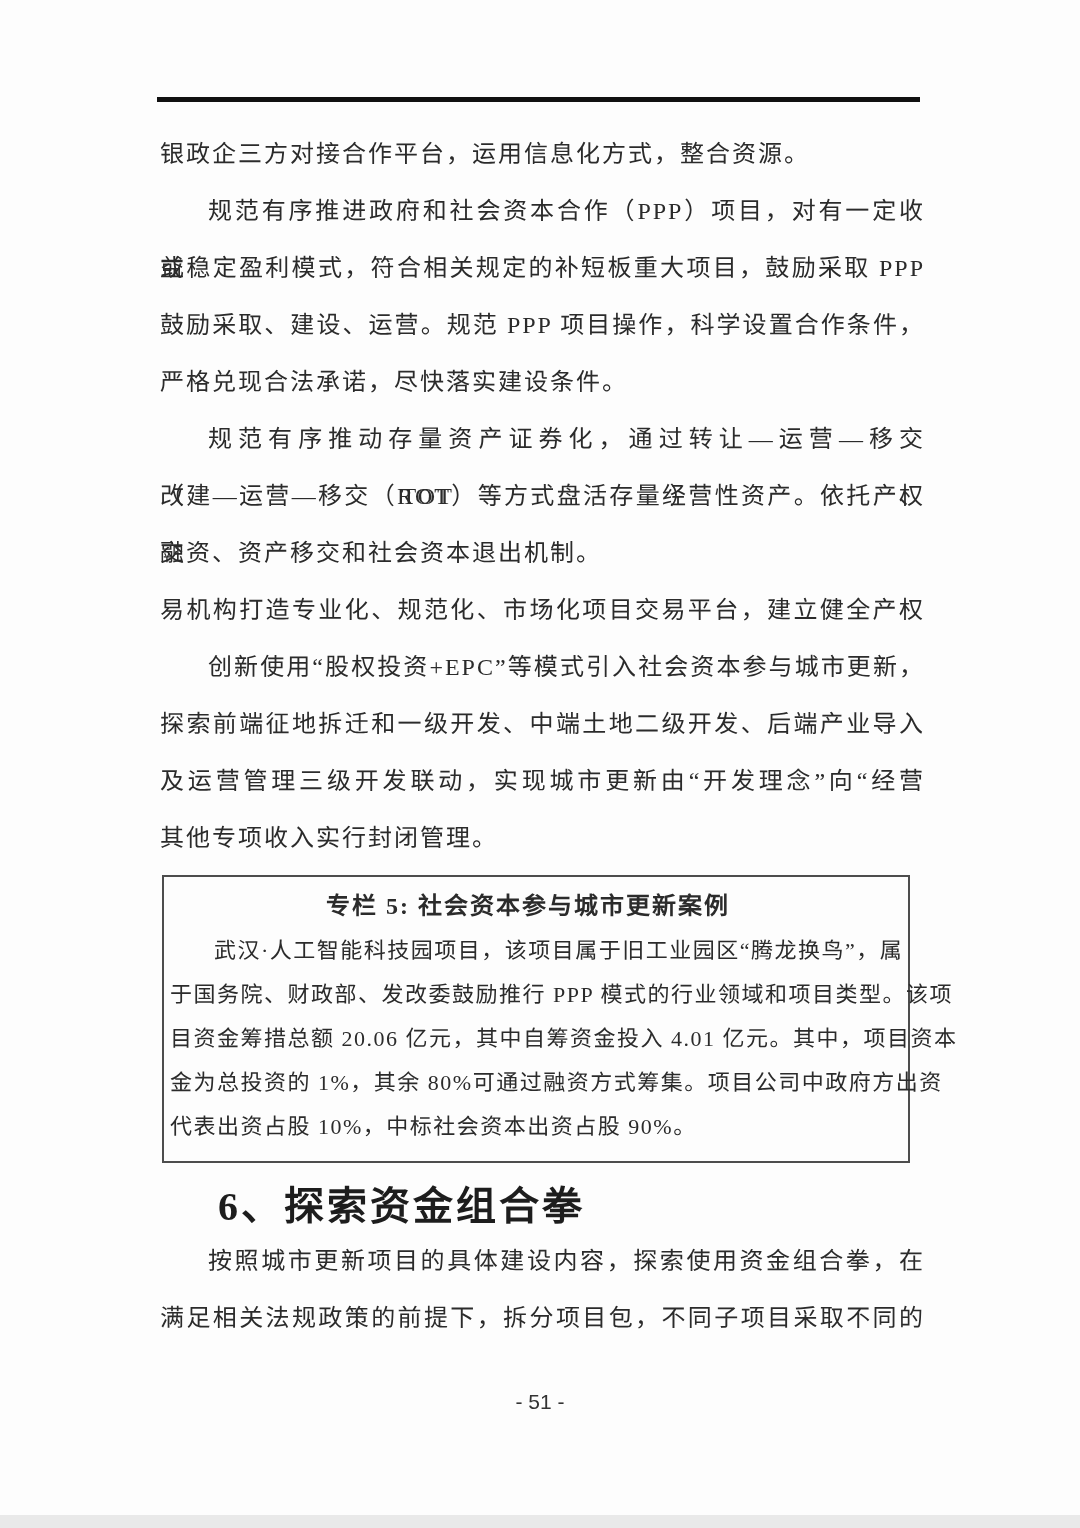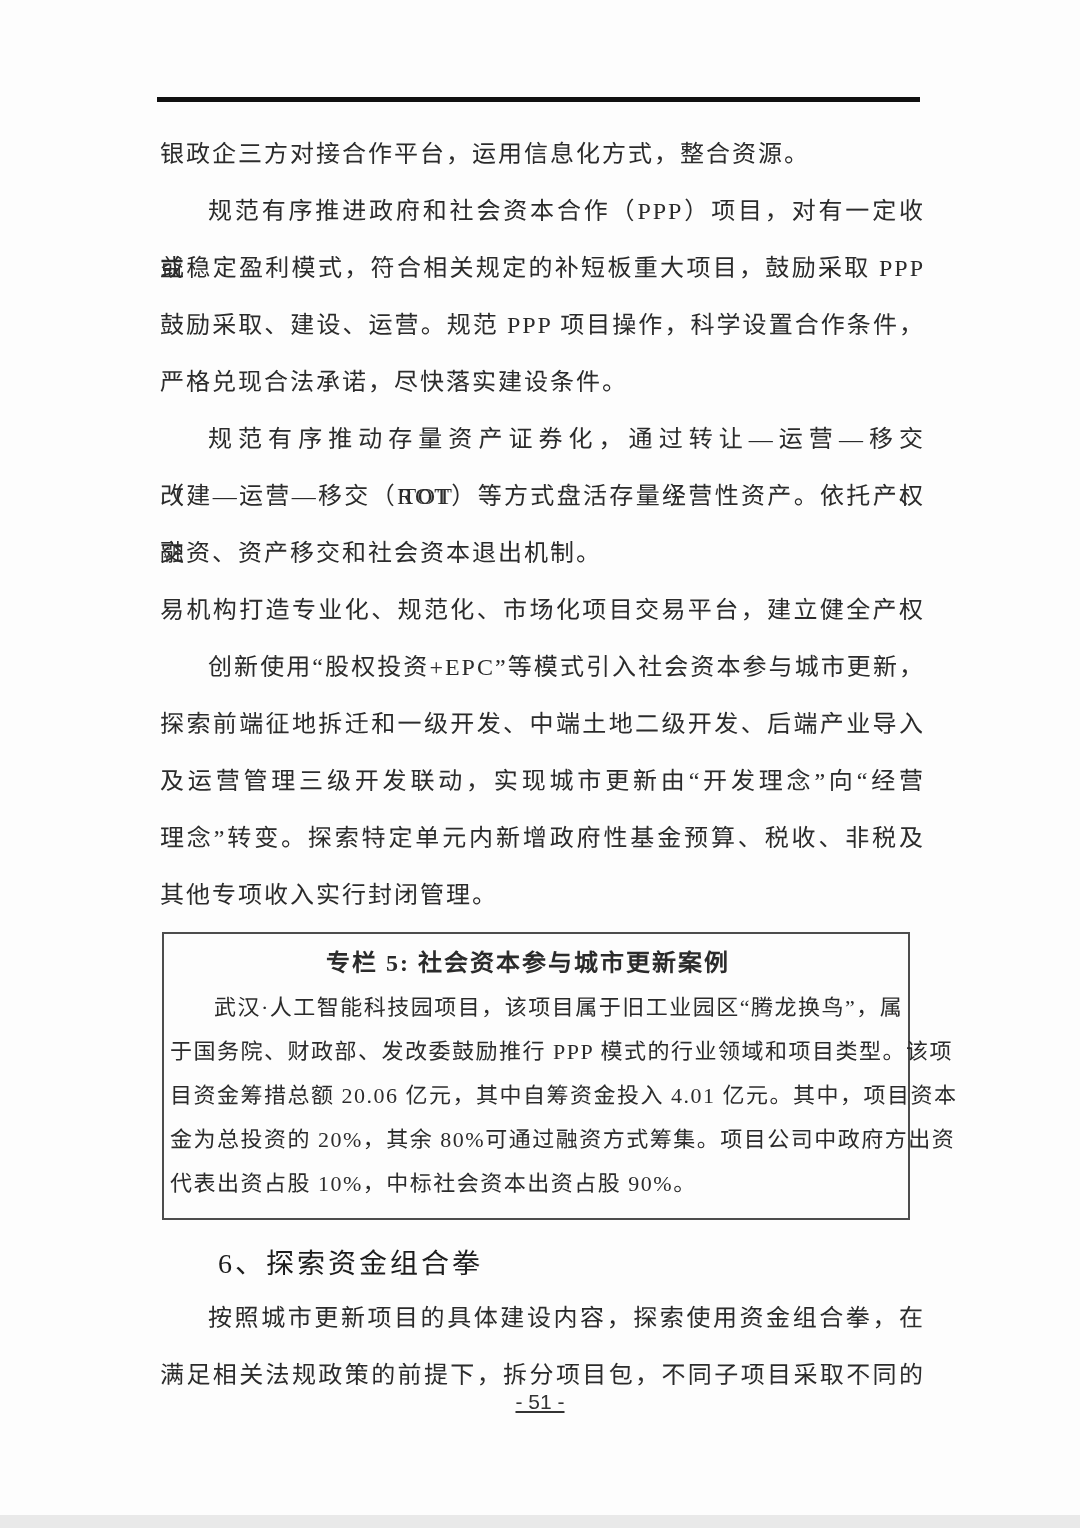--- a/index.html
+++ b/index.html
@@ -64,36 +64,35 @@
     font-size: 22px;
     letter-spacing: 1.5px;
     line-height: 44px;
     height: 44px;
     white-space: nowrap;
     font-family: Liberation Serif, serif;
   }
   .heading {
     margin: 22px 0 4px 0;
     padding-left: 58px;
-    font-size: 28px;
-    font-weight: 400;
+    font-size: 40px;
+    font-weight: 700;
     letter-spacing: 3px;
     line-height: 44px;
     color: #1d1d1d;
   }
   .page-number {
     position: absolute;
     left: 0;
     top: 1390px;
     width: 100%;
     text-align: center;
     font-family: "Liberation Sans", "DejaVu Sans", sans-serif;
     font-size: 21px;
     color: #333333;
-    text-decoration: underline;
   }
 </style>
 </head>
 <body>
 
 <div class="page">
 
   <div class="header-rule"></div>
 
   <main class="content">
@@ -103,29 +102,28 @@
     <p class="bl fill">或稳定盈利模式，符合相关规定的补短板重大项目，鼓励采取 PPP</p>
     <p class="bl fill">鼓励采取、建设、运营。规范 PPP 项目操作，科学设置合作条件，</p>
     <p class="bl">严格兑现合法承诺，尽快落实建设条件。</p>
     <p class="bl fill ind">规范有序推动存量资产证券化，通过转让—运营—移交（TOT）、</p>
     <p class="bl fill">改建—运营—移交（ROT）等方式盘活存量经营性资产。依托产权交</p>
     <p class="bl">融资、资产移交和社会资本退出机制。</p>
     <p class="bl fill">易机构打造专业化、规范化、市场化项目交易平台，建立健全产权</p>
     <p class="bl fill ind">创新使用“股权投资+EPC”等模式引入社会资本参与城市更新，</p>
     <p class="bl fill">探索前端征地拆迁和一级开发、中端土地二级开发、后端产业导入</p>
     <p class="bl fill">及运营管理三级开发联动，实现城市更新由“开发理念”向“经营</p>
-    <p class="bl fill">理念”转变。探索特定单元内新增政府性基金预算、税收、非税及</p>
     <p class="bl">其他专项收入实行封闭管理。</p>
 
     <section class="case-box">
       <h3 class="box-title">专栏 5: 社会资本参与城市更新案例</h3>
       <p class="xl fill ind">武汉·人工智能科技园项目，该项目属于旧工业园区“腾龙换鸟”，属</p>
       <p class="xl fill">于国务院、财政部、发改委鼓励推行 PPP 模式的行业领域和项目类型。该项</p>
       <p class="xl fill">目资金筹措总额 20.06 亿元，其中自筹资金投入 4.01 亿元。其中，项目资本</p>
-      <p class="xl fill">金为总投资的 20%，其余 80%可通过融资方式筹集。项目公司中政府方出资</p>
+      <p class="xl fill">金为总投资的 1%，其余 80%可通过融资方式筹集。项目公司中政府方出资</p>
       <p class="xl">代表出资占股 10%，中标社会资本出资占股 90%。</p>
     </section>
 
     <h2 class="heading">6、探索资金组合拳</h2>
 
     <p class="bl fill ind">按照城市更新项目的具体建设内容，探索使用资金组合拳，在</p>
     <p class="bl fill">满足相关法规政策的前提下，拆分项目包，不同子项目采取不同的</p>
 
   </main>
 

